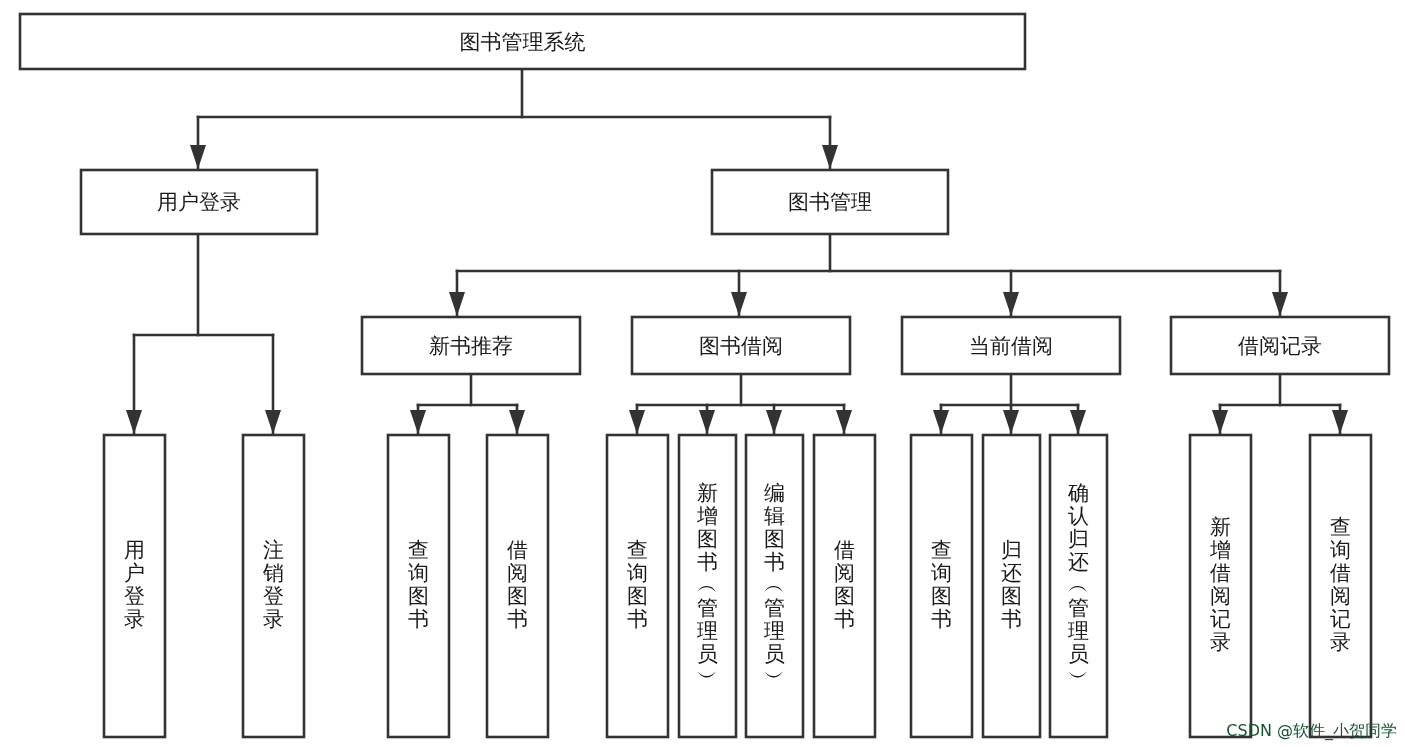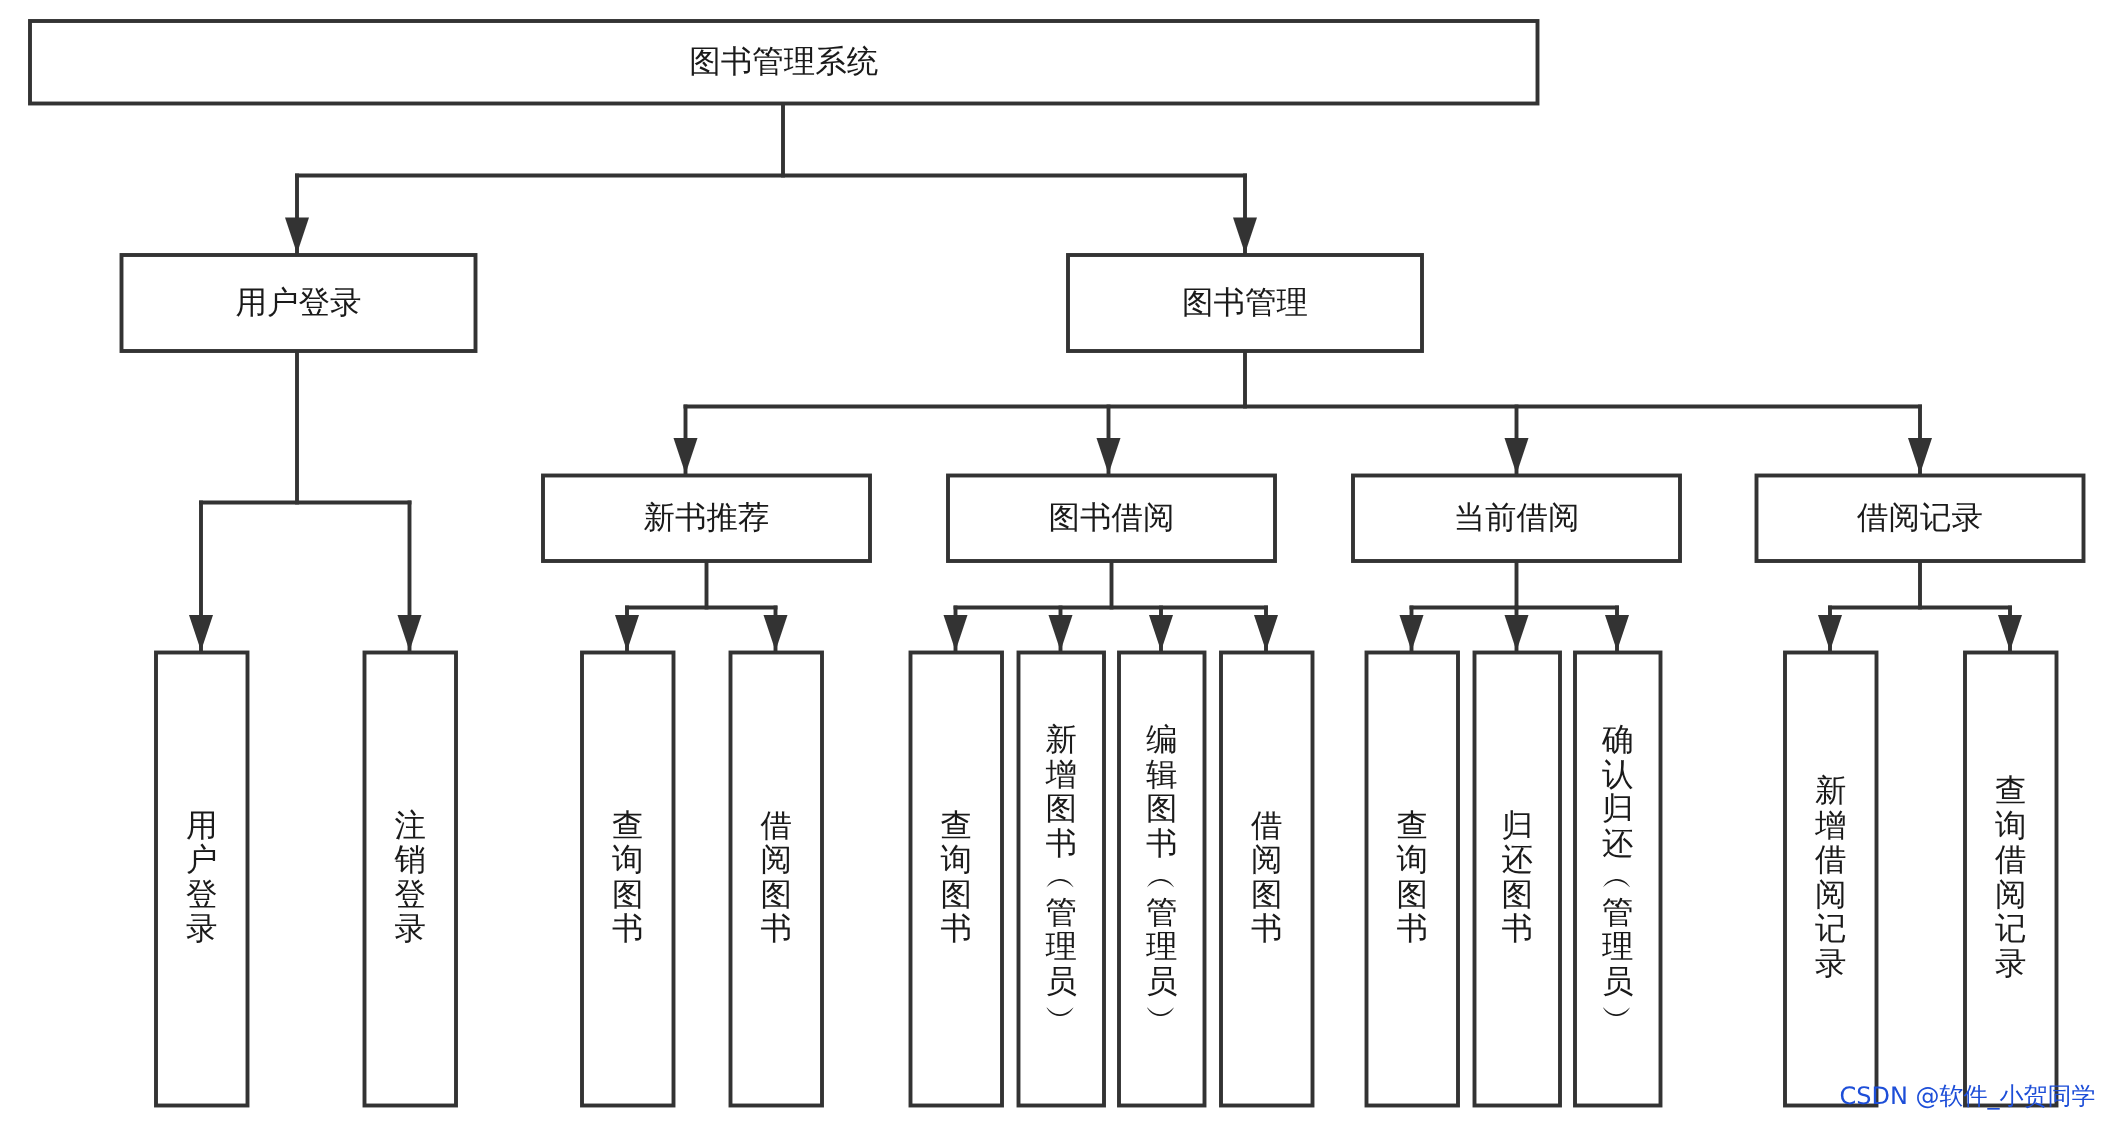--- a/index.html
+++ b/index.html
@@ -65,21 +65,21 @@
   }
   .vert-text-wrap span {
     display: block;
     height: 23px;
   }
   .watermark {
     position: absolute;
     right: 8px;
     bottom: 5px;
     font-size: 16px;
-    color: #1d4ed8;
+    color: #14532d;
     font-family: "DejaVu Sans", "Liberation Sans", sans-serif;
     white-space: nowrap;
   }
 </style>
 </head>
 <body>
 
 <div id="diagram-root">
   <svg id="flow-svg" viewBox="0 0 1405 747" xmlns="http://www.w3.org/2000/svg">
     <g id="connector-layer">

